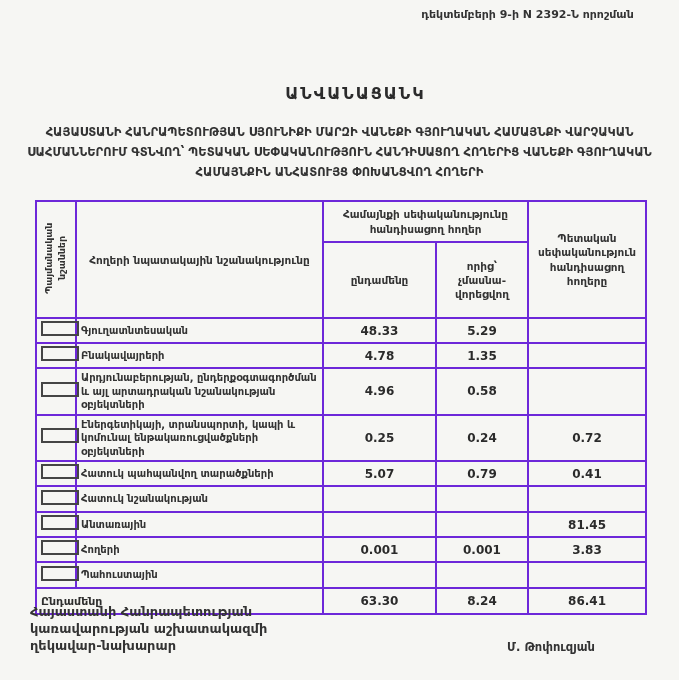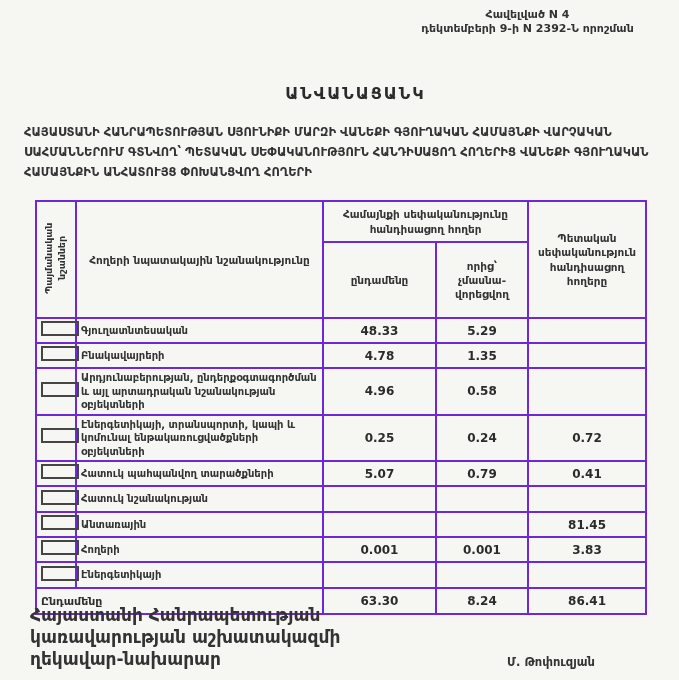--- a/index.html
+++ b/index.html
@@ -17,21 +17,21 @@
   .doc-header {
     position: absolute; top: 8px; left: 385px; width: 285px;
     text-align: center; font-size: 11px; line-height: 1.25; color: #333;
   }
   .doc-title {
     position: absolute; top: 84px; left: 0; width: 100%;
     text-align: center; font-size: 16px; letter-spacing: 2px; color: #2b2b2b; padding-left: 32px;
   }
   .doc-subtitle {
     position: absolute; top: 122px; left: 24px; width: 631px;
-    font-size: 11.5px; line-height: 1.75; color: #333;
+    text-align: center; font-size: 11.5px; line-height: 1.75; color: #333;
   }
 
   table.land {
     position: absolute; top: 200px; left: 35px; width: 610px;
     border-collapse: collapse; table-layout: fixed;
   }
   table.land th, table.land td {
     border: 2px solid #6d28d9;
     padding: 2px 4px;
     vertical-align: middle;
@@ -64,30 +64,29 @@
   tr.r-tall td { height: 38px; }
   tr.r-med  td { height: 26px; border-radius: 12px; }
   tr.r-std  td { height: 24px; }
   tr.total-row td { height: 26px; }
   td.total-label { font-size: 11px; padding-left: 32px; text-align: left; }
 
   .doc-footer {
     position: absolute; top: 604px; left: 30px; width: 620px;
     display: flex; justify-content: space-between; align-items: flex-end;
   }
-  .footer-left { font-size: 17px; line-height: 1.3; color: #333; }
+  .footer-left { font-size: 13px; line-height: 1.3; color: #333; }
   .signature { font-size: 11.5px; color: #333; padding-right: 55px; padding-bottom: 1px; }
 </style>
 </head>
 <body>
 
 <div class="page">
 
   <div class="doc-header">
-    <div>Հավելված N 4</div>
     <div>դեկտեմբերի 9-ի N 2392-Ն որոշման</div>
   </div>
 
   <div class="doc-title">ԱՆՎԱՆԱՑԱՆԿ</div>
 
   <div class="doc-subtitle">ՀԱՅԱՍՏԱՆԻ ՀԱՆՐԱՊԵՏՈՒԹՅԱՆ ՍՅՈՒՆԻՔԻ ՄԱՐԶԻ ՎԱՆԵՔԻ ԳՅՈՒՂԱԿԱՆ ՀԱՄԱՅՆՔԻ ՎԱՐՉԱԿԱՆ ՍԱՀՄԱՆՆԵՐՈՒՄ ԳՏՆՎՈՂ՝ ՊԵՏԱԿԱՆ ՍԵՓԱԿԱՆՈՒԹՅՈՒՆ ՀԱՆԴԻՍԱՑՈՂ ՀՈՂԵՐԻՑ ՎԱՆԵՔԻ ԳՅՈՒՂԱԿԱՆ ՀԱՄԱՅՆՔԻՆ ԱՆՀԱՏՈՒՅՑ ՓՈԽԱՆՑՎՈՂ ՀՈՂԵՐԻ</div>
 
   <table class="land">
     <colgroup>
       <col class="c-sym">
@@ -162,21 +161,21 @@
       </tr>
       <tr class="r-std">
         <td class="sym"><span class="legend-box"></span></td>
         <td class="name">Հողերի</td>
         <td class="num">0.001</td>
         <td class="num">0.001</td>
         <td class="num">3.83</td>
       </tr>
       <tr class="r-med">
         <td class="sym"><span class="legend-box"></span></td>
-        <td class="name">Էներգետիկայի</td>
+        <td class="name">Պահուստային</td>
         <td class="num"></td>
         <td class="num"></td>
         <td class="num"></td>
       </tr>
       <tr class="total-row">
         <td colspan="2" class="total-label">Ընդամենը</td>
         <td class="num">63.30</td>
         <td class="num">8.24</td>
         <td class="num">86.41</td>
       </tr>

